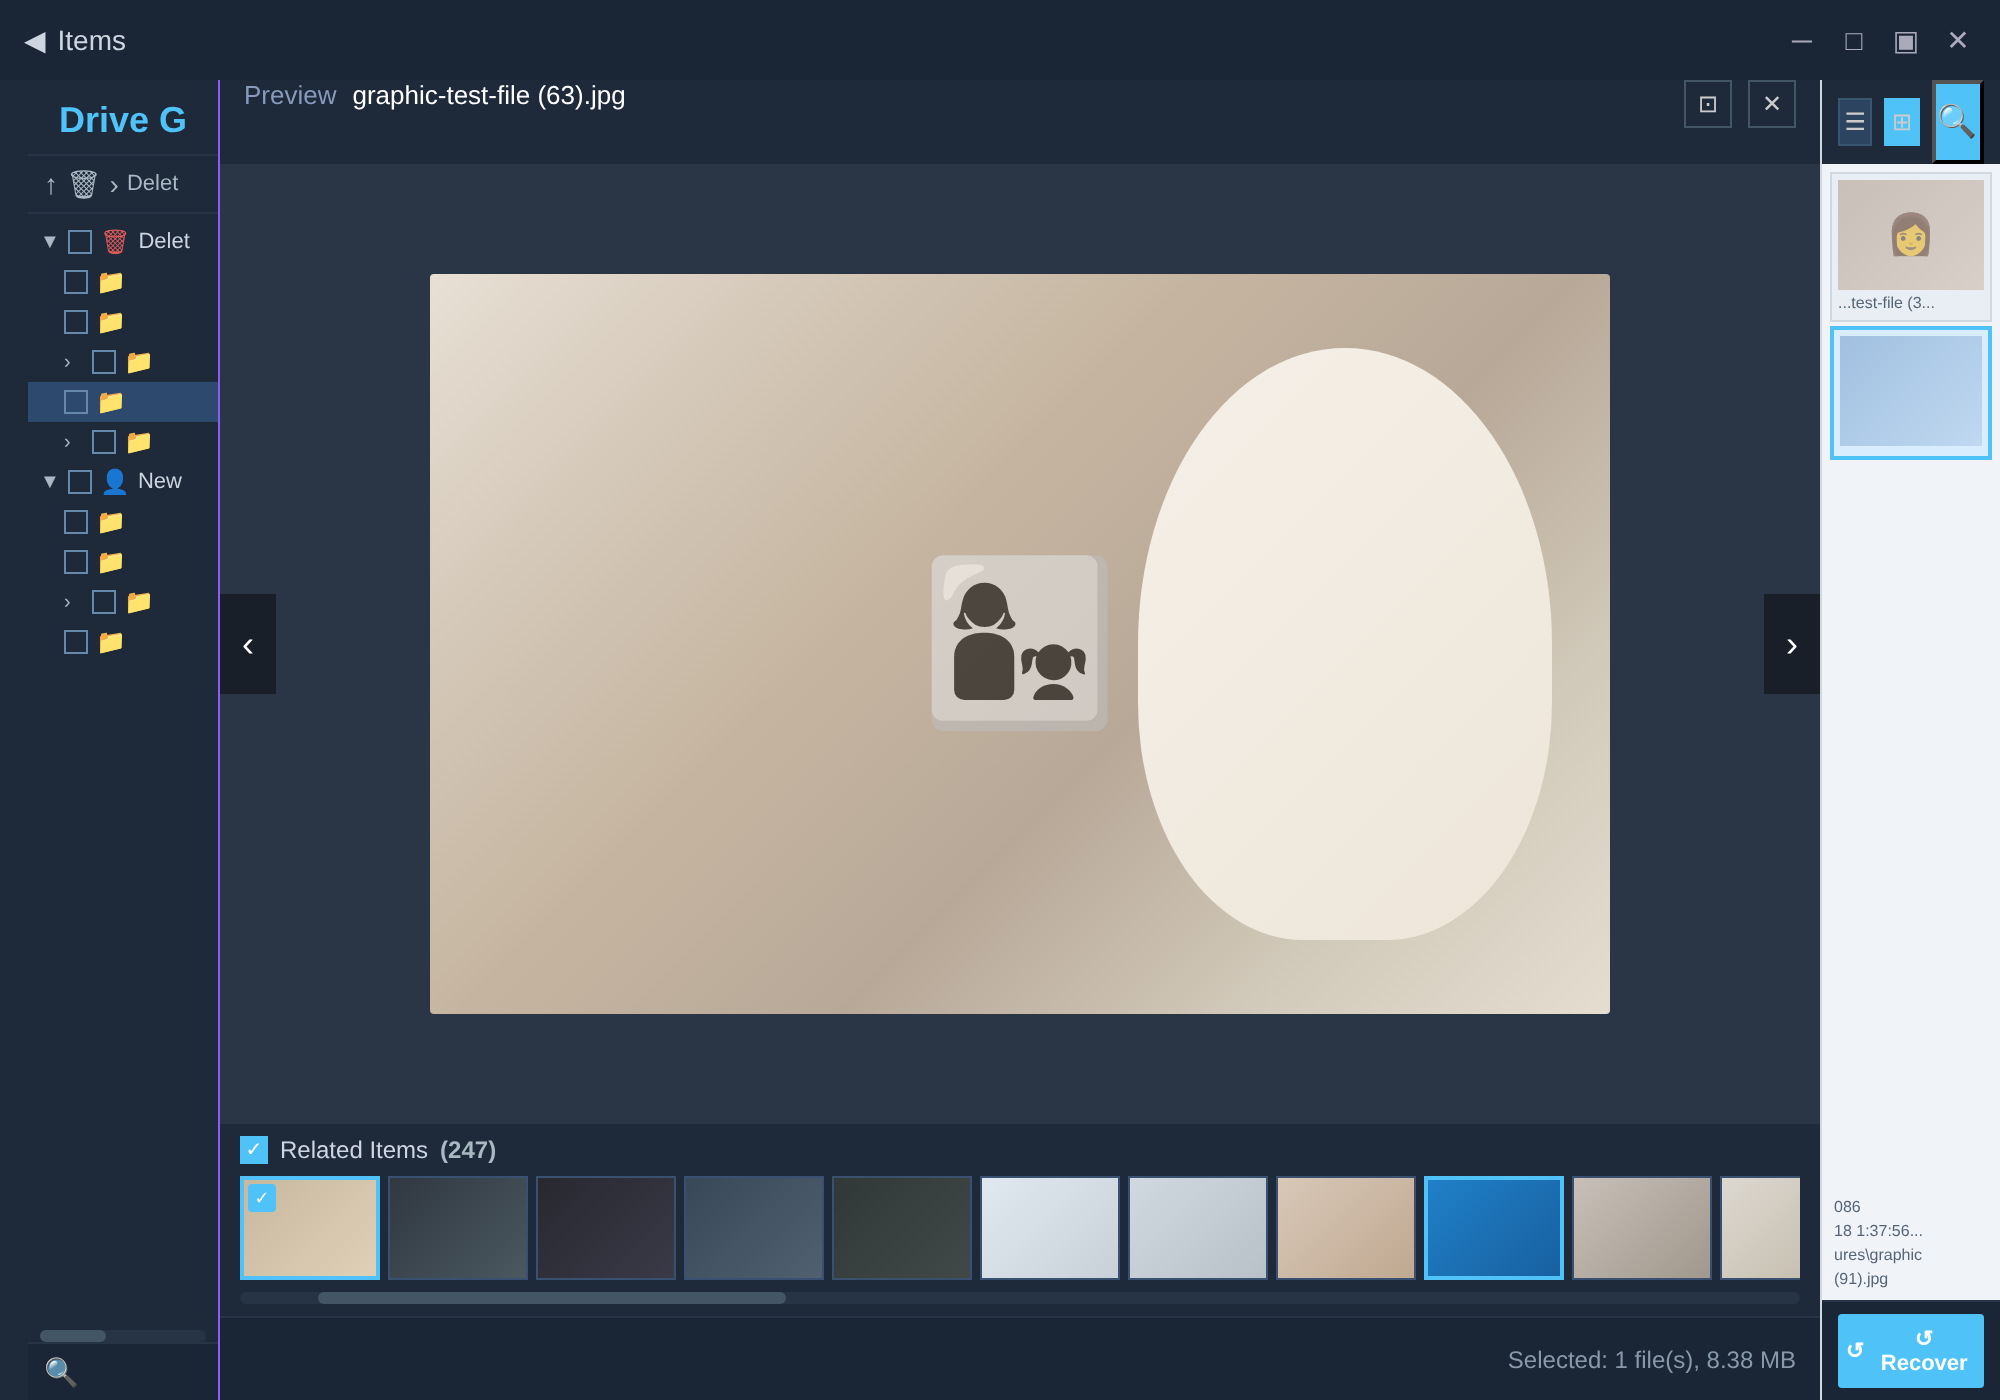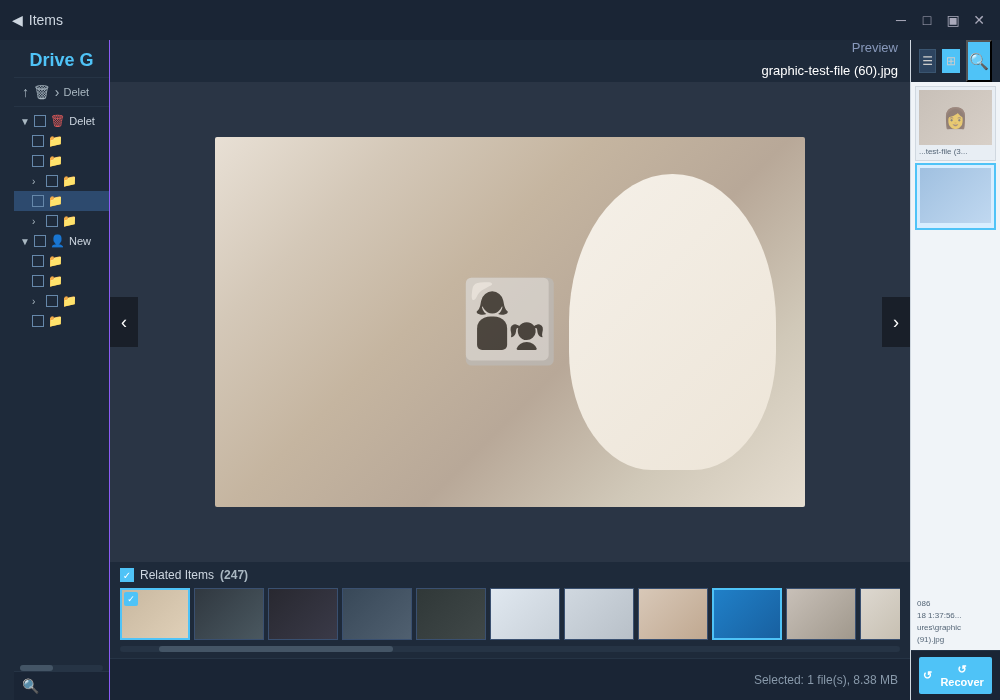--- a/index.html
+++ b/index.html
@@ -161,24 +161,23 @@
       top: 0; left: 0; right: 0; bottom: 0;
       background: rgba(0,0,0,0.5);
       z-index: 100;
       display: flex;
       flex-direction: column;
     }
     .preview-header {
       background: #1e2a3a;
       height: 42px;
       display: flex;
-      align-items: flex-end;
+      align-items: flex-start;
       padding: 0 12px;
       gap: 8px;
-      flex-direction: column;
     }
     .preview-title-label {
       color: #8899bb;
       font-size: 13px;
     }
     .preview-filename {
       color: #ffffff;
       font-size: 13px;
     }
     .preview-header-controls {
@@ -552,21 +551,21 @@
         <span class="footer-scan-icon">🔍</span>
       </div>
     </div>
   </div>
 
   <div class="content-area">
     <div class="preview-overlay">
 
       <div class="preview-header">
         <span class="preview-title-label">Preview</span>
-        <span class="preview-filename">graphic-test-file (60).jpg</span>
+        <span class="preview-filename">graphic-test-file (63).jpg</span>
         <div class="preview-header-controls">
           <button class="preview-ctrl-btn">⊡</button>
           <button class="preview-ctrl-btn">✕</button>
         </div>
       </div>
 
       <div class="preview-body">
         <div class="photo-sim"></div>
         <button class="preview-nav-btn prev-btn">‹</button>
         <button class="preview-nav-btn next-btn">›</button>

